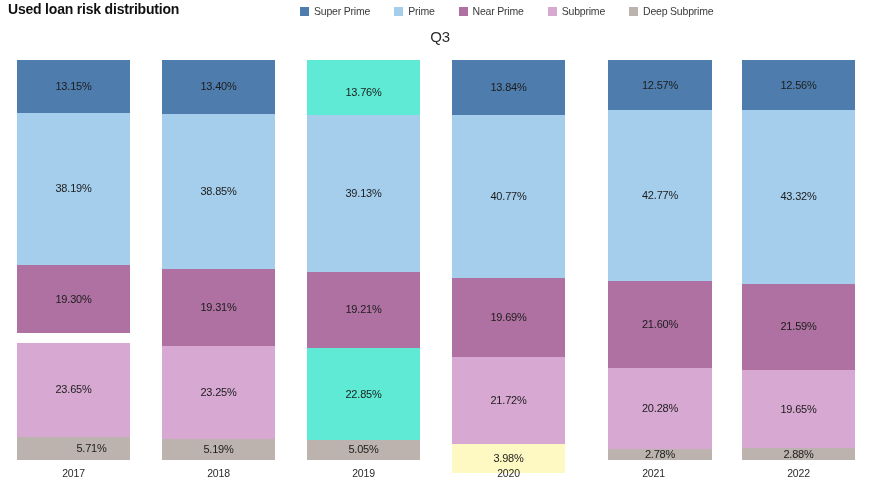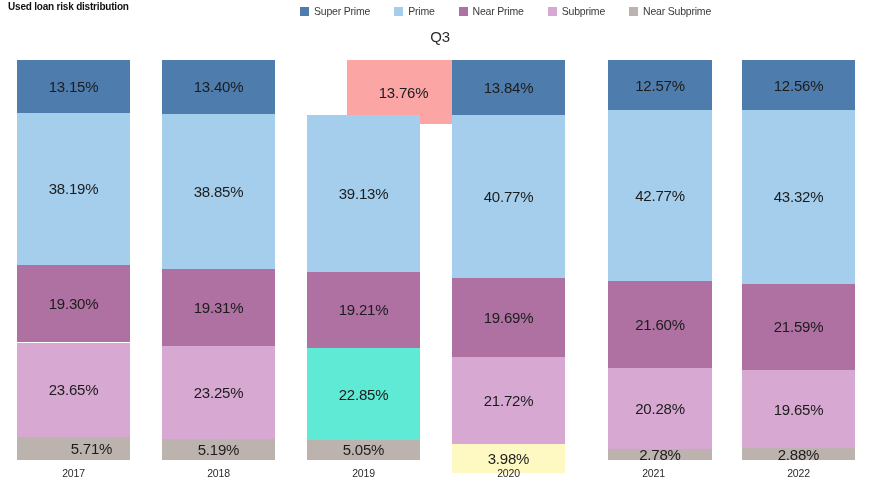--- a/index.html
+++ b/index.html
@@ -20,21 +20,21 @@
   #header {
     position: absolute;
     left: 0; top: 0;
     width: 880px;
     height: 22px;
   }
   #chart-title {
     position: absolute;
     left: 8px;
     top: 1px;
-    font-size: 10px;
+    font-size: 14px;
     font-weight: bold;
     letter-spacing: -0.2px;
     color: #111111;
     white-space: nowrap;
   }
   #legend {
     position: absolute;
     left: 300px;
     top: 3px;
     width: 575px;
@@ -94,21 +94,21 @@
     position: absolute;
     left: 0;
     width: 100%;
     display: flex;
     align-items: center;
     justify-content: center;
     overflow: hidden;
     box-sizing: border-box;
   }
   .segment-label {
-    font-size: 15px;
+    font-size: 11px;
     color: #1c1c1c;
     letter-spacing: -0.2px;
     line-height: 1;
     white-space: nowrap;
   }
 
   
   #x-axis {
     position: absolute;
     left: 0;
@@ -142,37 +142,37 @@
       <div class="legend-item">
         <span class="legend-swatch" style="background: rgb(174, 113, 162);"></span>
         <span class="legend-label">Near Prime</span>
       </div>
       <div class="legend-item">
         <span class="legend-swatch" style="background: rgb(215, 168, 210);"></span>
         <span class="legend-label">Subprime</span>
       </div>
       <div class="legend-item">
         <span class="legend-swatch" style="background: rgb(188, 179, 174);"></span>
-        <span class="legend-label">Near Subprime</span>
+        <span class="legend-label">Deep Subprime</span>
       </div>
     </div>
 </div>
 
 <div id="period-label">Q3</div>
 
 <div id="plot">
     <div class="bar-column" style="left: 17px; width: 113px;">
       <div class="bar-stack">
         <div class="segment" style="top: 0px; height: 52.6px; background: rgb(78, 125, 173);">
           <span class="segment-label">13.15%</span>
         </div>
         <div class="segment" style="top: 52.6px; height: 152.76px; background: rgb(164, 206, 236);">
           <span class="segment-label">38.19%</span>
         </div>
-        <div class="segment" style="top: 205.36px; height: 77px; background: rgb(174, 113, 162);">
+        <div class="segment" style="top: 205.36px; height: 68px; background: rgb(174, 113, 162);">
           <span class="segment-label">19.30%</span>
         </div>
         <div class="segment" style="top: 282.56px; height: 94.6px; background: rgb(215, 168, 210);">
           <span class="segment-label">23.65%</span>
         </div>
         <div class="segment" style="top: 377.16px; height: 22.84px; background: rgb(188, 179, 174); padding-left: 36px;">
           <span class="segment-label">5.71%</span>
         </div>
       </div>
     </div>
@@ -190,21 +190,21 @@
         <div class="segment" style="top: 286.24px; height: 93px; background: rgb(215, 168, 210);">
           <span class="segment-label">23.25%</span>
         </div>
         <div class="segment" style="top: 379.24px; height: 20.76px; background: rgb(188, 179, 174);">
           <span class="segment-label">5.19%</span>
         </div>
       </div>
     </div>
     <div class="bar-column" style="left: 307px; width: 113px;">
       <div class="bar-stack">
-        <div class="segment" style="top: 0px; height: 64px; background: #fca5a5; margin-left: 40px;">
+        <div class="segment" style="top: 0px; height: 64px; background: #5eead4;">
           <span class="segment-label">13.76%</span>
         </div>
         <div class="segment" style="top: 55.04px; height: 156.52px; background: rgb(164, 206, 236);">
           <span class="segment-label">39.13%</span>
         </div>
         <div class="segment" style="top: 211.56px; height: 76.84px; background: rgb(174, 113, 162);">
           <span class="segment-label">19.21%</span>
         </div>
         <div class="segment" style="top: 288.4px; height: 91.4px; background: #5eead4;">
           <span class="segment-label">22.85%</span>

